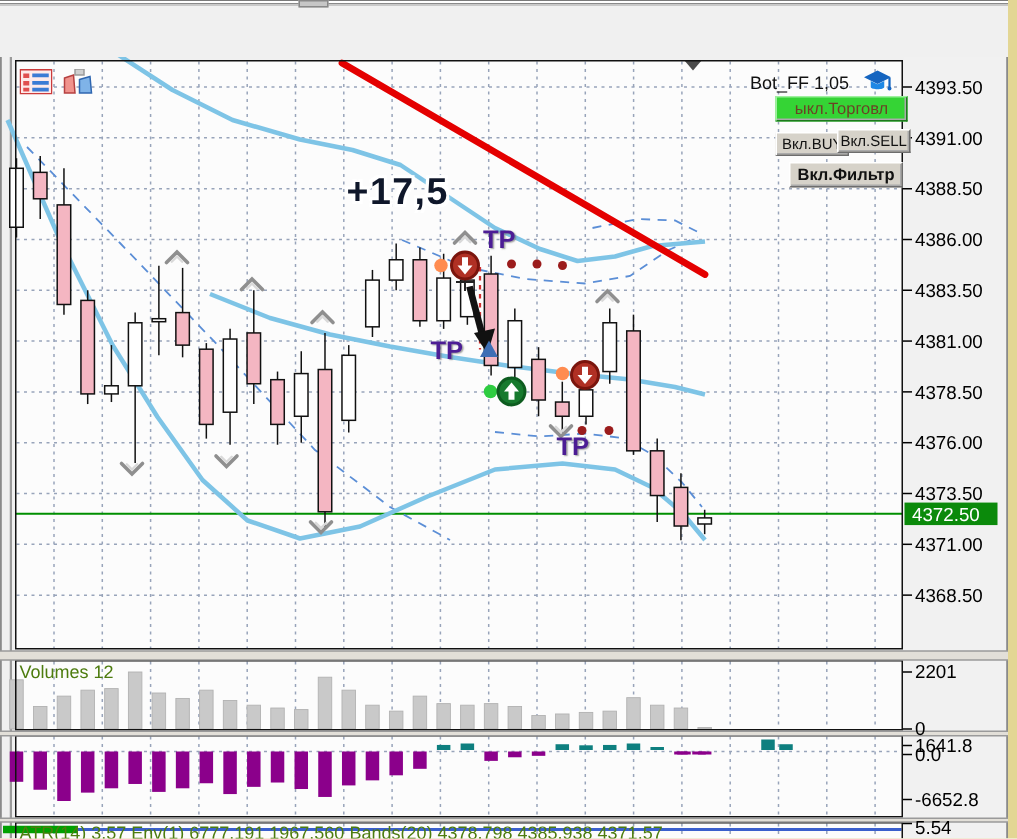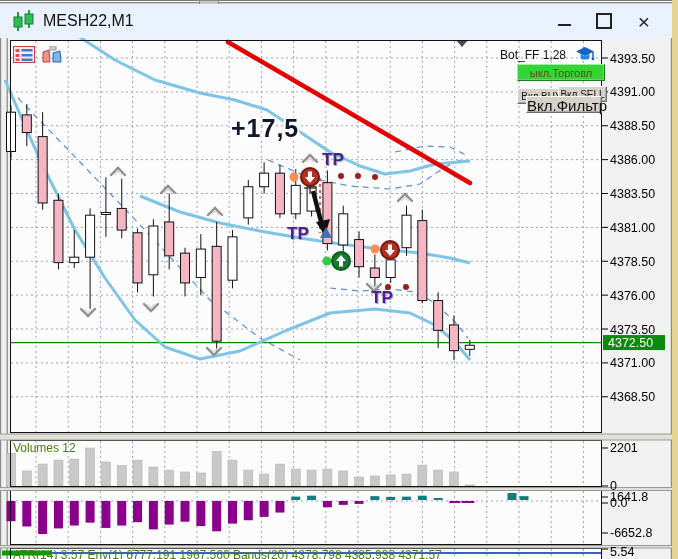--- a/index.html
+++ b/index.html
@@ -21,54 +21,34 @@
   .pane-label{position:absolute;font-size:12px;color:#4d7c0f;white-space:nowrap;}
   .bot-panel{position:absolute;left:470px;top:44px;width:200px;}
   .bot-title{position:absolute;left:30px;top:4px;font-size:12px;color:#111;white-space:nowrap;}
   .cap{position:absolute;left:105px;top:2px;}
   .btn{position:absolute;box-sizing:border-box;font-family:"Liberation Sans",sans-serif;
        background:#d6d2c9;border:1px solid;border-color:#ffffff #6d6d6d #6d6d6d #ffffff;
        box-shadow:inset -1px -1px 0 #aaa;font-size:10px;padding:0;color:#111;cursor:default;white-space:nowrap;margin-left:20px;}
   .btn-trade{left:27px;top:20px;width:88px;height:17px;background:#35d435;color:#6b4226;font-size:11px;border-color:#9ef09e #1d7a1d #1d7a1d #9ef09e;}
   .btn-buy{left:27px;top:44px;width:49px;height:16px;}
   .btn-sell{left:68px;top:42px;width:49px;height:16px;}
-  .btn-filter{left:36px;top:52px;width:76px;height:17px;font-size:15px;}
+  .btn-filter{left:36px;top:64px;width:76px;height:17px;font-size:11px;font-weight:bold;}
   .toolbar-icons{position:absolute;left:13px;top:46px;display:flex;gap:6px;}
   .tb-icon{width:22px;height:17px;}
   .gain{position:absolute;font-size:25px;font-weight:bold;color:#0f172a;letter-spacing:1px;
         text-shadow:-2px -2px 0 #fff,2px -2px 0 #fff,-2px 2px 0 #fff,2px 2px 0 #fff,0 0 5px #fff;}
   .tp{position:absolute;font-size:17px;font-weight:bold;color:#4c1d95;text-shadow:1px 1px 1px rgba(120,120,120,.7);}
 </style>
 </head>
 <body>
 
 <div class="window">
   <div class="frame-top"></div>
   <div class="frame-notch"></div>
 
-  <div class="titlebar">
-    <svg class="title-icon" viewBox="0 0 24 22">
-      <line x1="6" y1="2" x2="6" y2="21" stroke="#1f9e46" stroke-width="2"></line>
-      <rect x="2" y="7" width="8" height="10" fill="#2ebd57" stroke="#157a35"></rect>
-      <line x1="17" y1="0" x2="17" y2="18" stroke="#1f9e46" stroke-width="2"></line>
-      <rect x="13" y="4" width="8" height="10" fill="#2ebd57" stroke="#157a35"></rect>
-    </svg>
-    <span class="title-text">MESH22,M1</span>
-    <div class="win-controls">
-      <button class="win-btn">
-          <span class="min-glyph"></span>
-        </button>
-      <button class="win-btn">
-          <span class="max-glyph"></span>
-        </button>
-      <button class="win-btn">
-          <span class="close-glyph">×</span>
-        </button>
-    </div>
-  </div>
 
   <svg id="chart" width="672" height="521" viewBox="0 38 672 521">
       <rect x="0" y="38" width="672" height="521" fill="#f0f0f0"></rect>
       <rect x="10" y="40" width="592" height="393" fill="#fcfcfc"></rect>
       <rect x="10" y="440" width="592" height="47" fill="#fcfcfc"></rect>
       <rect x="10" y="490" width="592" height="55" fill="#fcfcfc"></rect>
       <rect x="10" y="548" width="592" height="11" fill="#fcfcfc"></rect>
       <rect x="603" y="38" width="69" height="521" fill="#f1f1f1"></rect>
       <rect x="0" y="38" width="1.2" height="521" fill="#8a8a8a"></rect>
       <rect x="6.5" y="38" width="1.5" height="521" fill="#9a9a9a"></rect>
@@ -410,21 +390,21 @@
         <rect x="8.5" y="12.5" width="11" height="2.5" fill="#3a7bd5"></rect>
     </svg>
     <svg class="tb-icon" viewBox="0 0 22 17">
       <rect x="9" y="0" width="6" height="4" fill="#cfcfcf" stroke="#9a9a9a"></rect>
       <path d="M2 6 L8 4 L9 16 L2 16 Z" fill="#f0938d" stroke="#b54040"></path>
       <path d="M12 7 L19 5 L20 16 L12 16 Z" fill="#7fb3e8" stroke="#2f66b0"></path>
     </svg>
   </div>
 
   <div class="bot-panel">
-    <span class="bot-title">Bot_FF 1,28</span>
+    <span class="bot-title">Bot_FF 1,05</span>
     <svg class="cap" width="20" height="16" viewBox="0 0 20 16">
       <polygon points="10,1 19,5.5 10,10 1,5.5" fill="#1565c0"></polygon>
       <path d="M5.5,8 v4 c0,2 9,2 9,0 v-4 l-4.5,2.2 z" fill="#1e88e5"></path>
       <line x1="18" y1="6" x2="18" y2="12" stroke="#1565c0" stroke-width="1.5"></line>
       <circle cx="18" cy="13" r="1.3" fill="#1565c0"></circle>
     </svg>
     <button class="btn btn-trade">ыкл.Торговл</button>
     <button class="btn btn-buy">Вкл.BUY</button>
     <button class="btn btn-sell">Вкл.SELL</button>
     <button class="btn btn-filter">Вкл.Фильтр</button>

